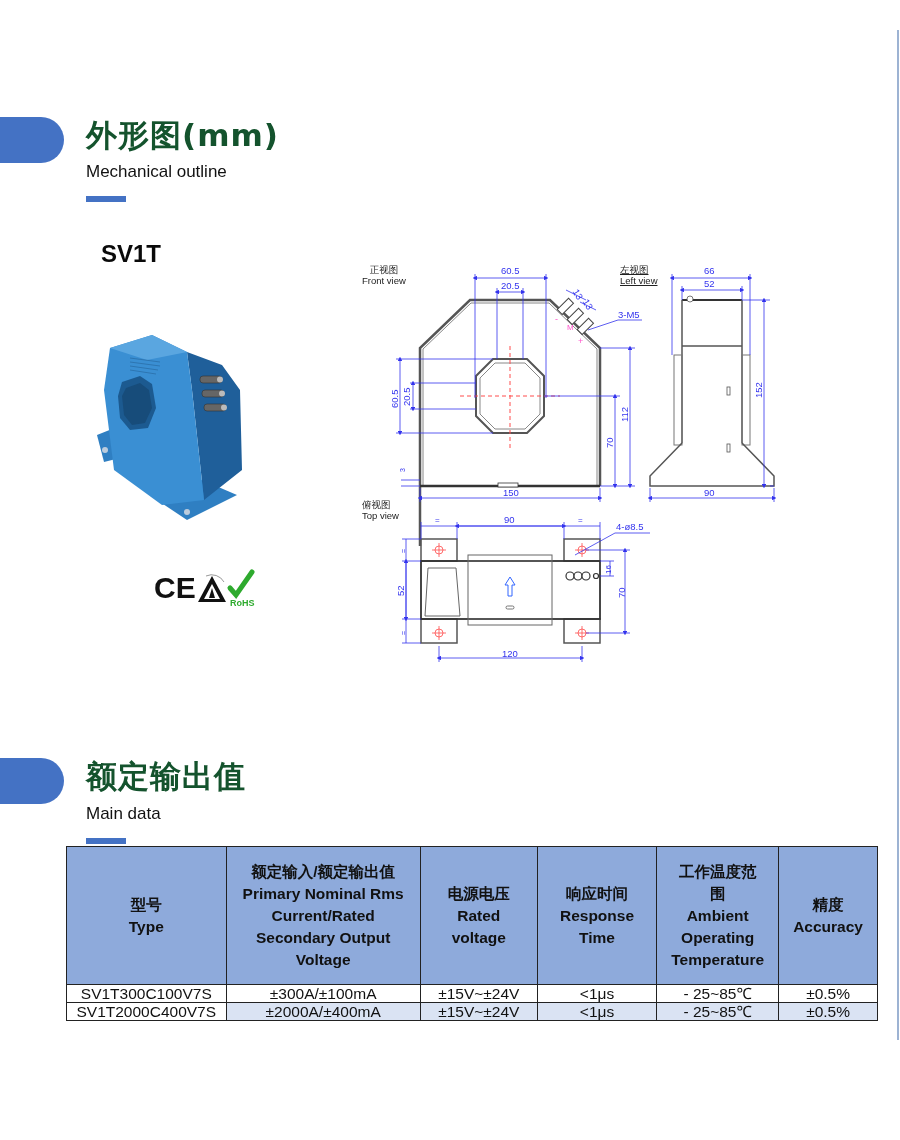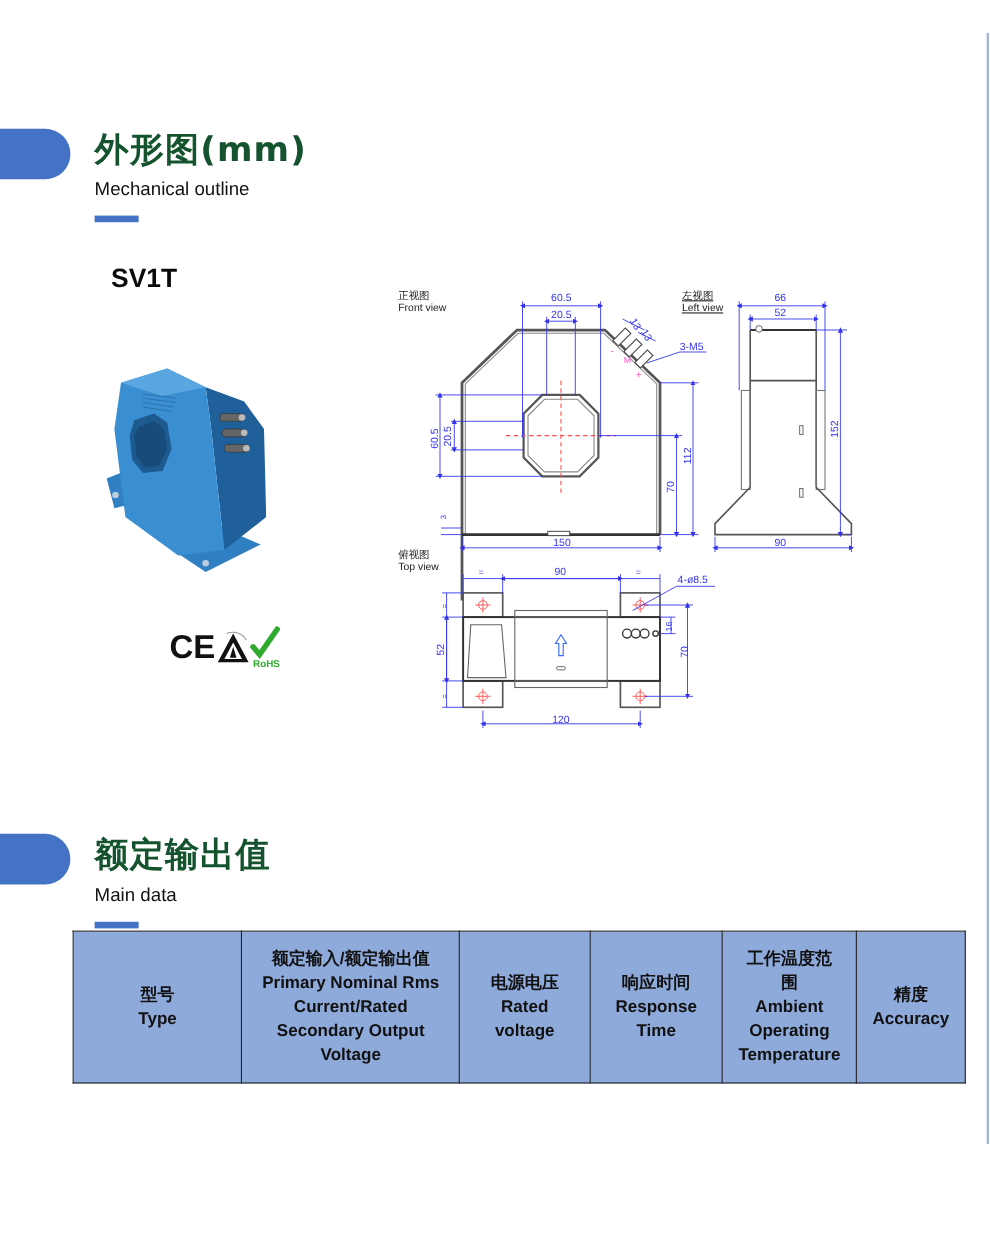--- a/index.html
+++ b/index.html
@@ -89,21 +89,21 @@
     <polygon points="58,16 66,31 50,31" fill="#fff"></polygon>
     <path d="M55,30 L58,20 L61,30 Z" fill="#111"></path>
   </g>
   <g>
     <path d="M76,20 L82,27 L98,4" stroke="#2eaa2e" stroke-width="5" fill="none" stroke-linecap="round"></path>
     <text x="76" y="38" font-family="Liberation Sans, sans-serif" font-weight="bold" font-size="9" fill="#2eaa2e">RoHS</text>
   </g>
 </svg>
 
 <div class="drawing">
-  <div class="view-label" style="left:2px; top:6px;">
+  <div class="view-label" style="left:2px; top:6px;text-align:center;">
     <span style="display:block">正视图</span>
     <span style="display:block">Front view</span>
   </div>
   <div class="view-label" style="left:260px; top:6px;text-decoration:underline;">
     <span style="display:block">左视图</span>
     <span style="display:block">Left view</span>
   </div>
   <div class="view-label" style="left:2px; top:241px;">
     <span style="display:block">俯视图</span>
     <span style="display:block">Top view</span>
@@ -335,14 +335,30 @@
         <span class="th-cn">工作温度范围</span>
         <span class="th-en">Ambient Operating Temperature</span>
       </th>
       <th>
         <span class="th-cn">精度</span>
         <span class="th-en">Accuracy</span>
       </th>
     </tr>
   </thead>
   <tbody>
+    <tr>
+      <td>SV1T300C100V7S</td>
+      <td>±300A/±100mA</td>
+      <td>±15V~±24V</td>
+      <td>&lt;1μs</td>
+      <td>- 25~85℃</td>
+      <td>±0.5%</td>
+    </tr>
+    <tr class="alt">
+      <td>SV1T2000C400V7S</td>
+      <td>±2000A/±400mA</td>
+      <td>±15V~±24V</td>
+      <td>&lt;1μs</td>
+      <td>- 25~85℃</td>
+      <td>±0.5%</td>
+    </tr>
   </tbody>
 </table>
 
 </body></html>

